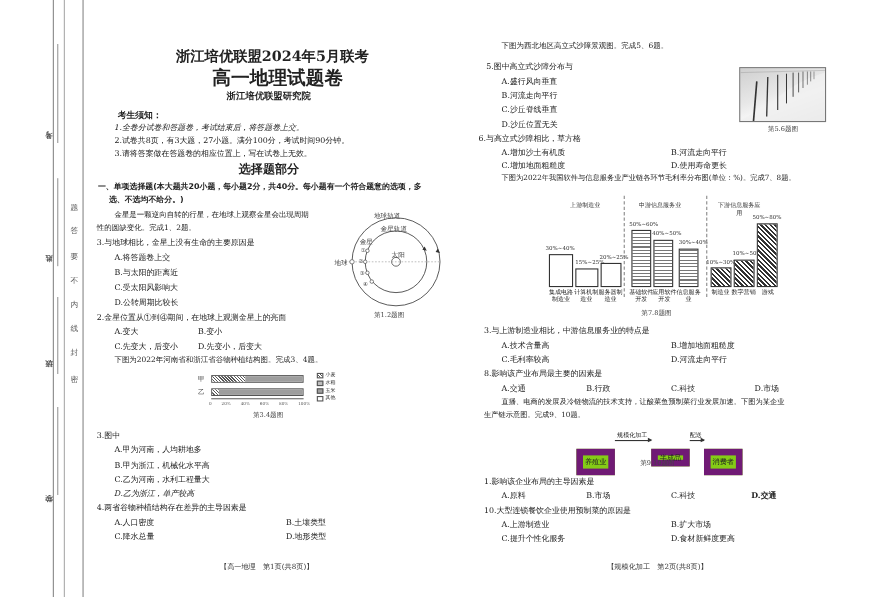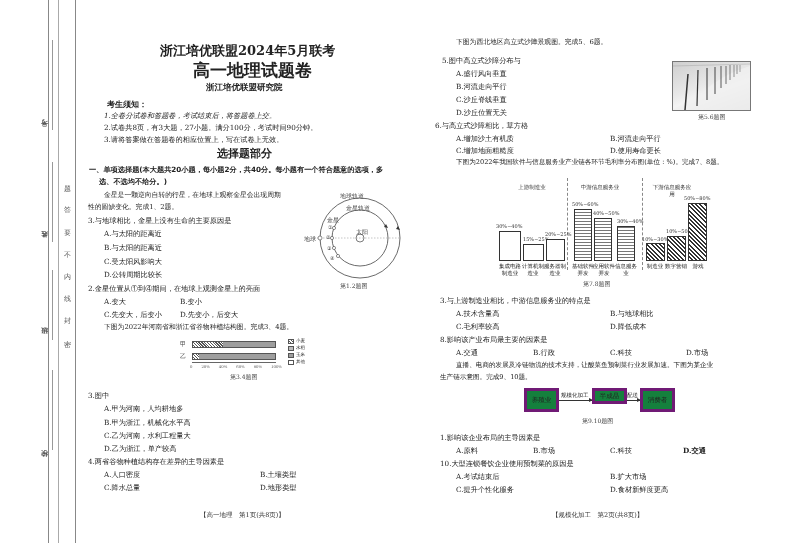--- a/index.html
+++ b/index.html
@@ -28,21 +28,21 @@
   .leg-box { position:absolute; width:6px; height:5px; border:1px solid #555; box-sizing:border-box; }
   
   .bar { position:absolute; bottom:0; border:1px solid #333; box-sizing:border-box; }
   .b-up { background:#fff; }
   .b-mid { background:repeating-linear-gradient(0deg,#fff 0 2px,#777 2px 3px); }
   .b-down { background:repeating-linear-gradient(45deg,#fff 0 1.5px,#333 1.5px 3px); }
   .blabel { position:absolute; font-size:5px; white-space:nowrap; color:#333; }
   .xlabel { position:absolute; font-size:5.5px; line-height:6.5px; text-align:center; width:26px; color:#222; }
   .grp { position:absolute; font-size:5.5px; line-height:6.5px; text-align:center; color:#333; }
   .dash { position:absolute; border-left:1px dashed #888; width:0; }
-  .box { position:absolute; border:3px solid #701a75; background:#15803d; font-size:6.5px; display:flex; align-items:center; justify-content:center; box-sizing:border-box; }
+  .box { position:absolute; border:6px solid #701a75; background:#84cc16; font-size:6.5px; display:flex; align-items:center; justify-content:center; box-sizing:border-box;margin-top:20px; }
   .arrow { position:absolute; height:1px; background:#333; }
   .arrow::after { content:""; position:absolute; right:-1px; top:-2px; border-left:4px solid #333; border-top:2.5px solid transparent; border-bottom:2.5px solid transparent; }
   .arrow-lbl { position:absolute; font-size:5.5px; white-space:nowrap; }
 </style>
 </head>
 <body>
 
 <div>
   <div class="vline" style="left:48px;top:0;height:543px;"></div>
   <div class="vline" style="left:58px;top:0;height:543px;background:#aaa"></div>
@@ -78,21 +78,21 @@
   <div class="abs t" style="left:104px;top:135px;">3.请将答案做在答题卷的相应位置上，写在试卷上无效。</div>
 
   <div class="abs sect" style="left:217px;top:146px;">选择题部分</div>
   <div class="abs t tb" style="left:89px;top:165px;">一、单项选择题(本大题共20小题，每小题2分，共40分。每小题有一个符合题意的选项，多</div>
   <div class="abs t tb" style="left:99px;top:177px;">选、不选均不给分。)</div>
 
   <div class="abs t" style="left:104px;top:191px;font-size:6.8px;">金星是一颗逆向自转的行星，在地球上观察金星会出现周期</div>
   <div class="abs t" style="left:88px;top:203px;font-size:6.8px;">性的圆缺变化。完成1、2题。</div>
 
   <div class="abs t" style="left:88px;top:216px;">3.与地球相比，金星上没有生命的主要原因是</div>
-  <div class="abs t" style="left:104px;top:229px;">A.与太阳的距离近</div>
+  <div class="abs t" style="left:104px;top:229px;">A.将答题卷上交</div>
   <div class="abs t" style="left:104px;top:243px;">B.与太阳的距离近</div>
   <div class="abs t" style="left:104px;top:257px;">C.受太阳风影响大</div>
   <div class="abs t" style="left:104px;top:270px;">D.公转周期比较长</div>
 
   <div class="abs t" style="left:88px;top:284px;">2.金星位置从①到④期间，在地球上观测金星上的亮面</div>
   <div class="abs t" style="left:104px;top:297px;">A.变大</div>
   <div class="abs t" style="left:180px;top:297px;">B.变小</div>
   <div class="abs t" style="left:104px;top:310px;">C.先变大，后变小</div>
   <div class="abs t" style="left:180px;top:310px;">D.先变小，后变大</div>
 
@@ -154,21 +154,21 @@
       <div class="leg-box other" style="left:288px;top:360px;"></div>
       <div class="abs" style="left:296px;top:359px;font-size:4.5px;">其他</div>
     </div>
     <div class="abs cap" style="left:230px;top:373px;">第3.4题图</div>
   </div>
 
   <div class="abs t" style="left:88px;top:391px;">3.图中</div>
   <div class="abs t" style="left:104px;top:404px;">A.甲为河南，人均耕地多</div>
   <div class="abs t" style="left:104px;top:418px;">B.甲为浙江，机械化水平高</div>
   <div class="abs t" style="left:104px;top:431px;">C.乙为河南，水利工程量大</div>
-  <div class="abs t" style="left:104px;top:444px;">D.乙为浙江，单产较高</div>
+  <div class="abs t" style="left:104px;top:444px;font-style:italic;">D.乙为浙江，单产较高</div>
 
   <div class="abs t" style="left:88px;top:457px;">4.两省谷物种植结构存在差异的主导因素是</div>
   <div class="abs t" style="left:104px;top:470px;">A.人口密度</div>
   <div class="abs t" style="left:260px;top:470px;">B.土壤类型</div>
   <div class="abs t" style="left:104px;top:483px;">C.降水总量</div>
   <div class="abs t" style="left:260px;top:483px;">D.地形类型</div>
 
   <div class="abs footer" style="left:200px;top:511px;">【高一地理　第1页(共8页)】</div>
 </div>
 
@@ -244,23 +244,23 @@
     <div class="xlabel" style="left:101px;top:85px;">应用软件开发</div>
     <div class="xlabel" style="left:123px;top:85px;">信息服务业</div>
     <div class="xlabel" style="left:152px;top:85px;">制造业</div>
     <div class="xlabel" style="left:173px;top:85px;">数字营销</div>
     <div class="xlabel" style="left:195px;top:85px;">游戏</div>
   </div>
   <div class="abs cap" style="left:583px;top:280px;">第7.8题图</div>
 
   <div class="abs t" style="left:440px;top:296px;">3.与上游制造业相比，中游信息服务业的特点是</div>
   <div class="abs t" style="left:456px;top:309px;">A.技术含量高</div>
-  <div class="abs t" style="left:610px;top:309px;">B.与地球相比</div>
+  <div class="abs t" style="left:610px;top:309px;">B.增加地面粗糙度</div>
   <div class="abs t" style="left:456px;top:322px;">C.毛利率较高</div>
-  <div class="abs t" style="left:610px;top:322px;">D.降低成本</div>
+  <div class="abs t" style="left:610px;top:322px;">D.河流走向平行</div>
 
   <div class="abs t" style="left:440px;top:335px;">8.影响该产业布局最主要的因素是</div>
   <div class="abs t" style="left:456px;top:348px;">A.交通</div>
   <div class="abs t" style="left:533px;top:348px;">B.行政</div>
   <div class="abs t" style="left:610px;top:348px;">C.科技</div>
   <div class="abs t" style="left:686px;top:348px;">D.市场</div>
 
   <div class="abs t" style="left:456px;top:361px;font-size:6.6px;">直播、电商的发展及冷链物流的技术支持，让酸菜鱼预制菜行业发展加速。下图为某企业</div>
   <div class="abs t" style="left:440px;top:373px;font-size:6.6px;">生产链示意图。完成9、10题。</div>
 
@@ -275,19 +275,19 @@
     <div class="abs cap" style="left:582px;top:417px;">第9.10题图</div>
   </div>
 
   <div class="abs t" style="left:440px;top:433px;">1.影响该企业布局的主导因素是</div>
   <div class="abs t" style="left:456px;top:446px;">A.原料</div>
   <div class="abs t" style="left:533px;top:446px;">B.市场</div>
   <div class="abs t" style="left:610px;top:446px;">C.科技</div>
   <div class="abs t" style="left:683px;top:446px;font-weight:bold;">D.交通</div>
 
   <div class="abs t" style="left:440px;top:459px;">10.大型连锁餐饮企业使用预制菜的原因是</div>
-  <div class="abs t" style="left:456px;top:472px;">A.考试结束后</div>
+  <div class="abs t" style="left:456px;top:472px;">A.上游制造业</div>
   <div class="abs t" style="left:610px;top:472px;">B.扩大市场</div>
   <div class="abs t" style="left:456px;top:485px;">C.提升个性化服务</div>
   <div class="abs t" style="left:610px;top:485px;">D.食材新鲜度更高</div>
 
   <div class="abs footer" style="left:552px;top:511px;">【规模化加工　第2页(共8页)】</div>
 </div>
 
 </body></html>

